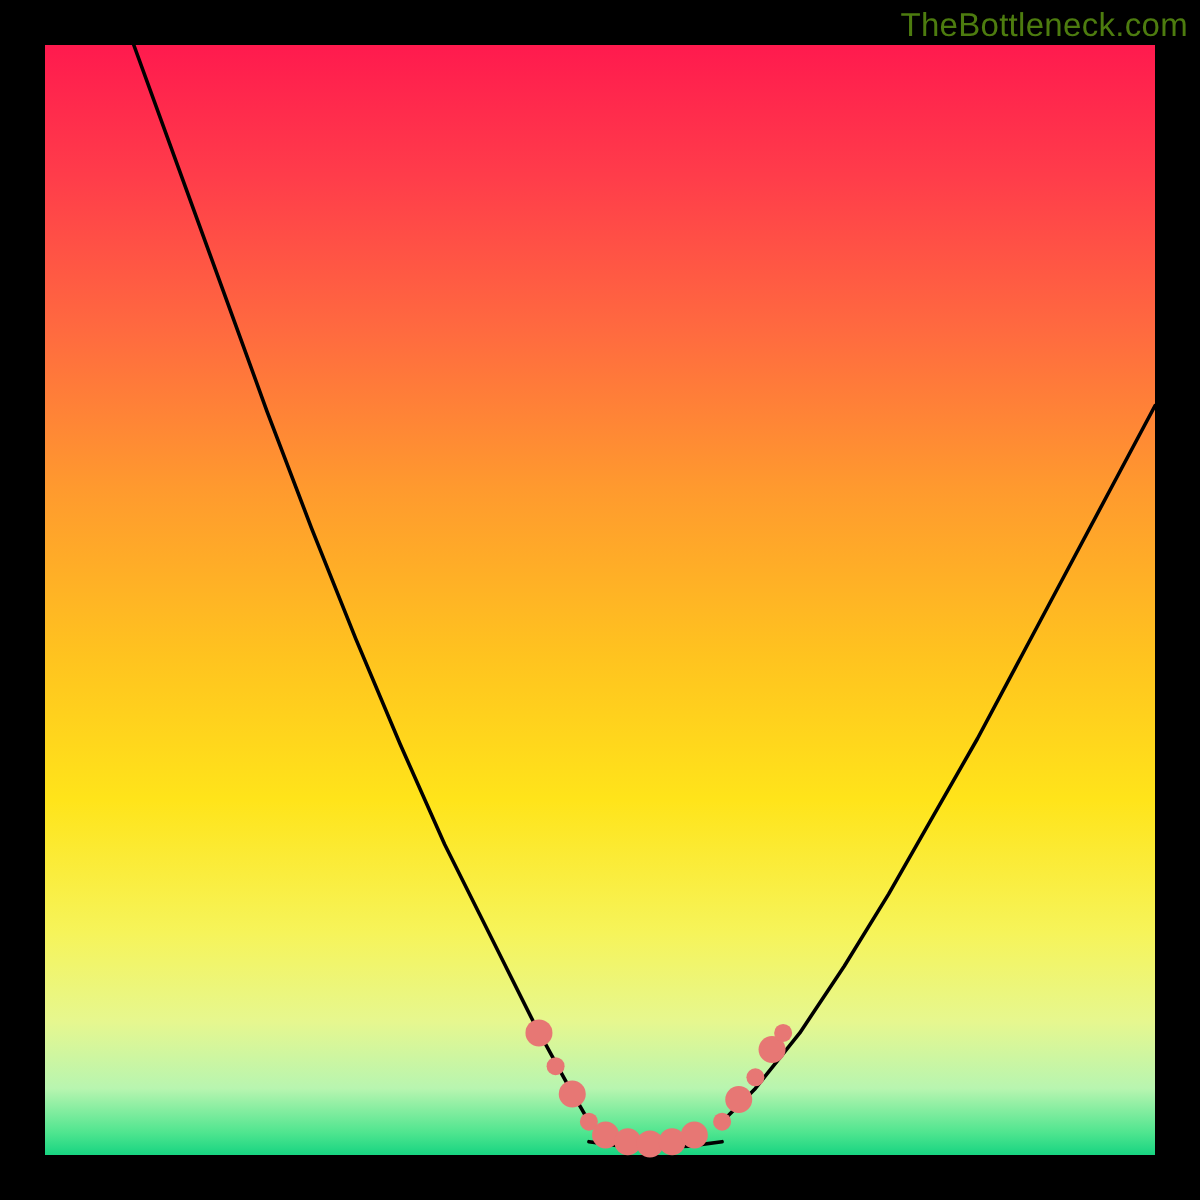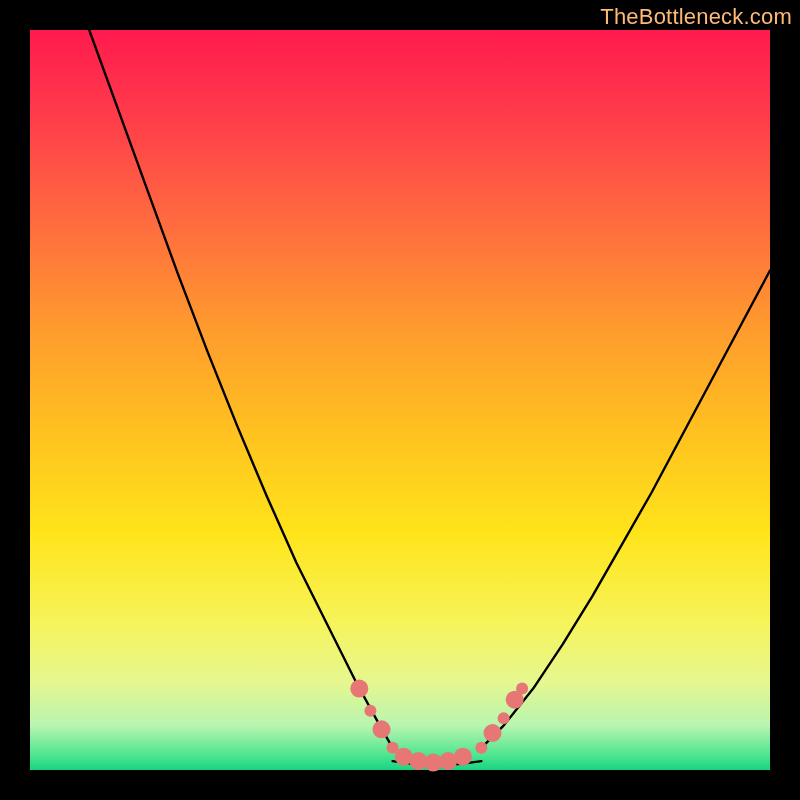--- a/index.html
+++ b/index.html
@@ -43,21 +43,21 @@
     left: 0;
     top: 0;
     width: 740px;
     height: 740px;
     overflow: visible;
   }
   .watermark {
     position: absolute;
     top: 4px;
     right: 8px;
-    color: #fdba74;
+    color: #4d7c0f;
     font-size: 22px;
     font-weight: 500;
     letter-spacing: 0.2px;
     user-select: none;
     pointer-events: none;
   }
 </style>
 </head>
 <body>
 

